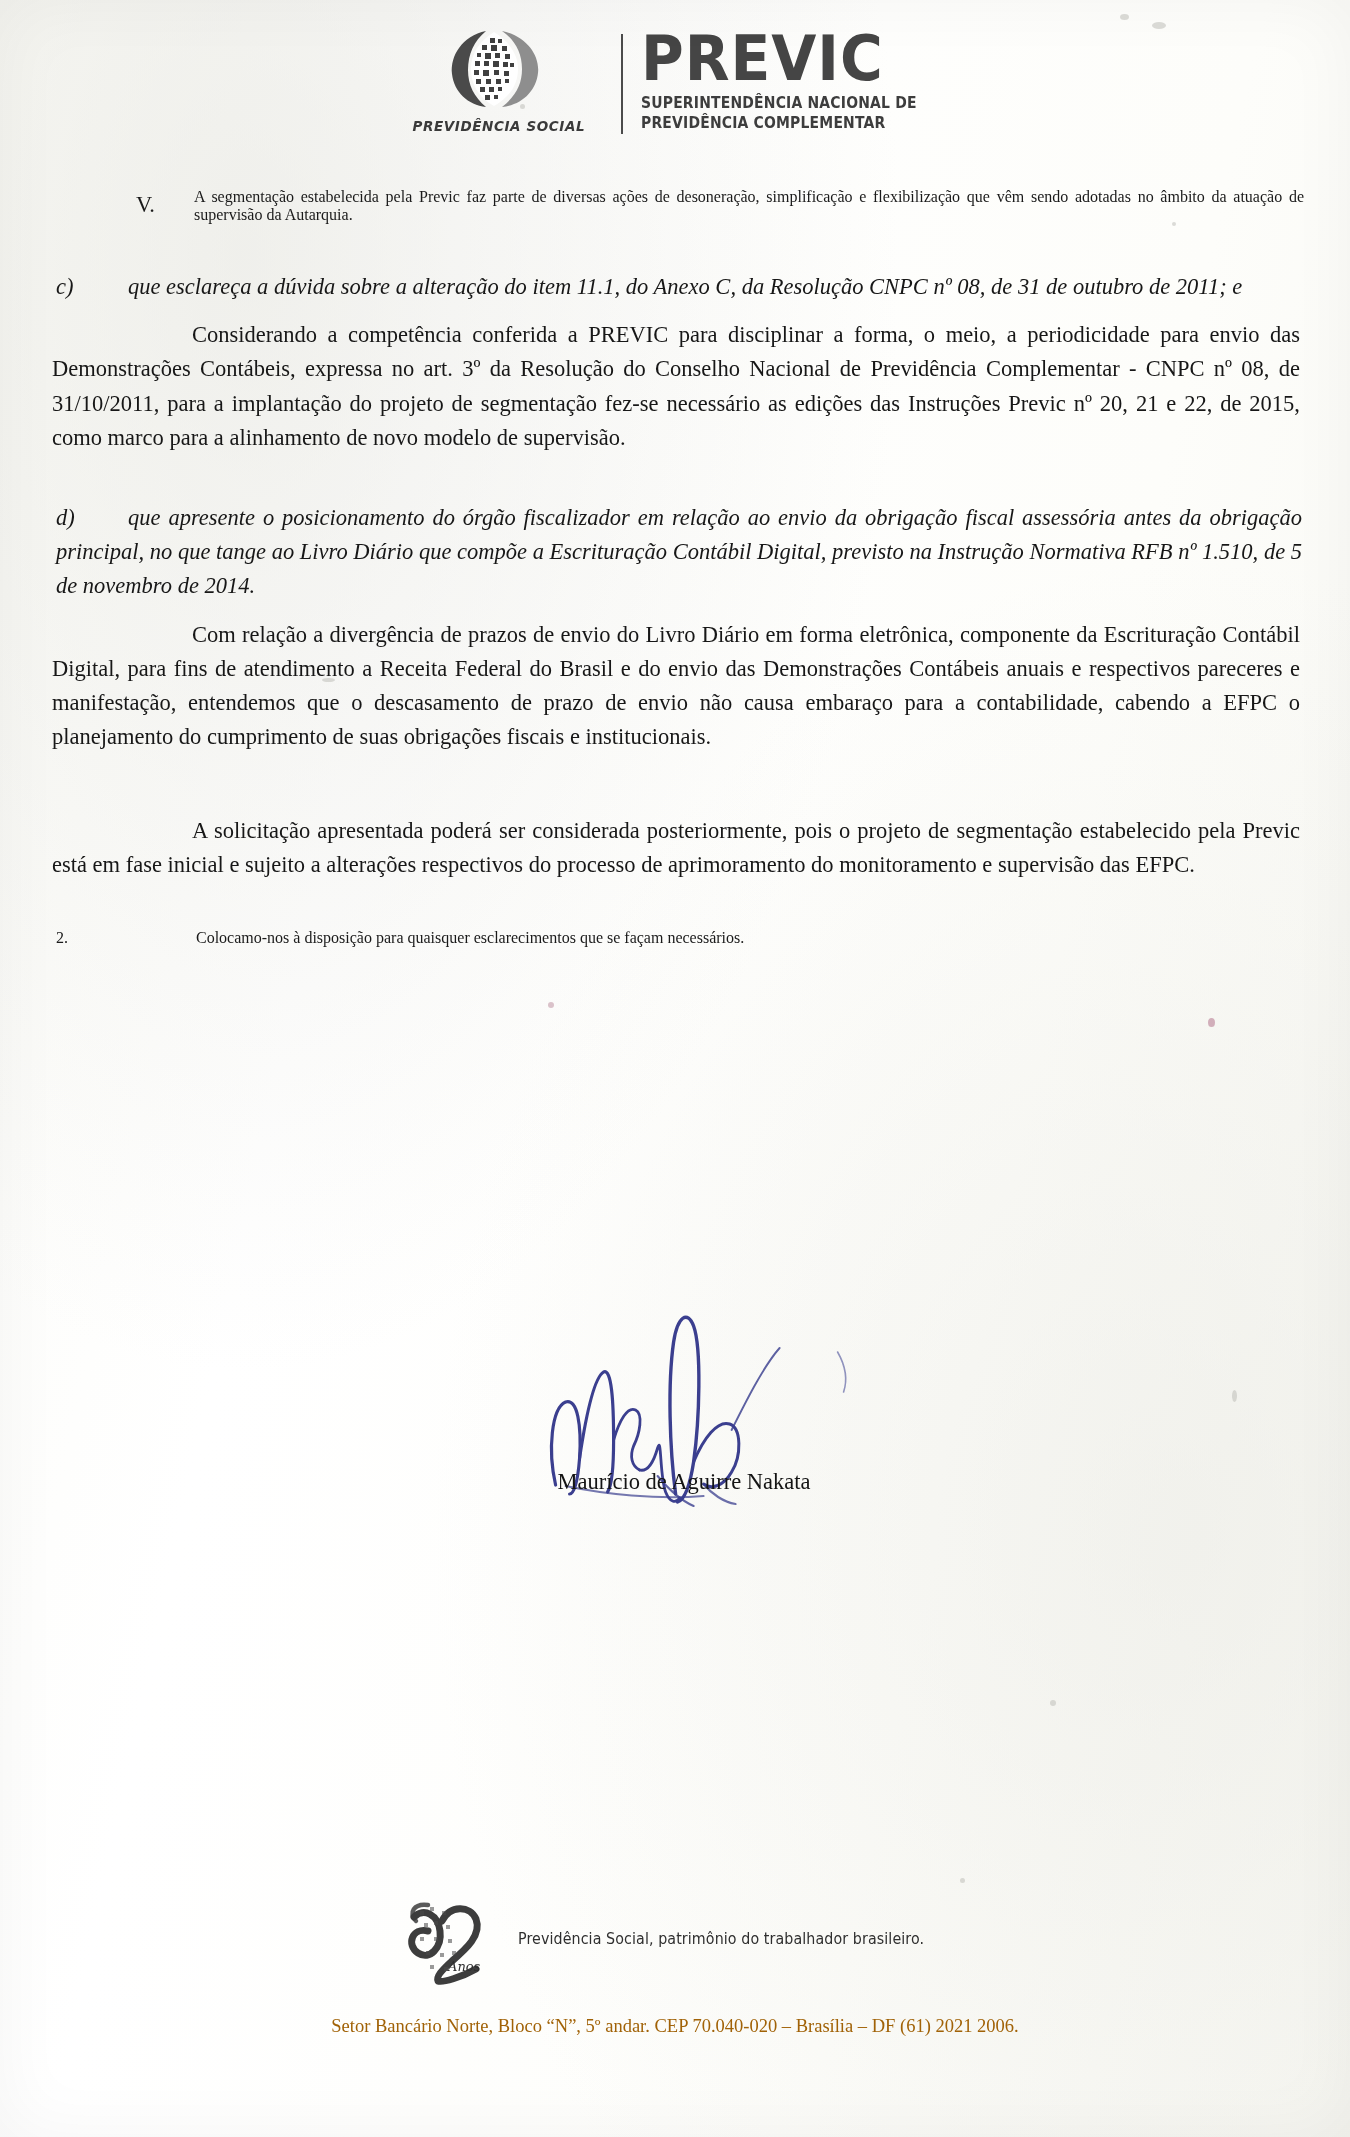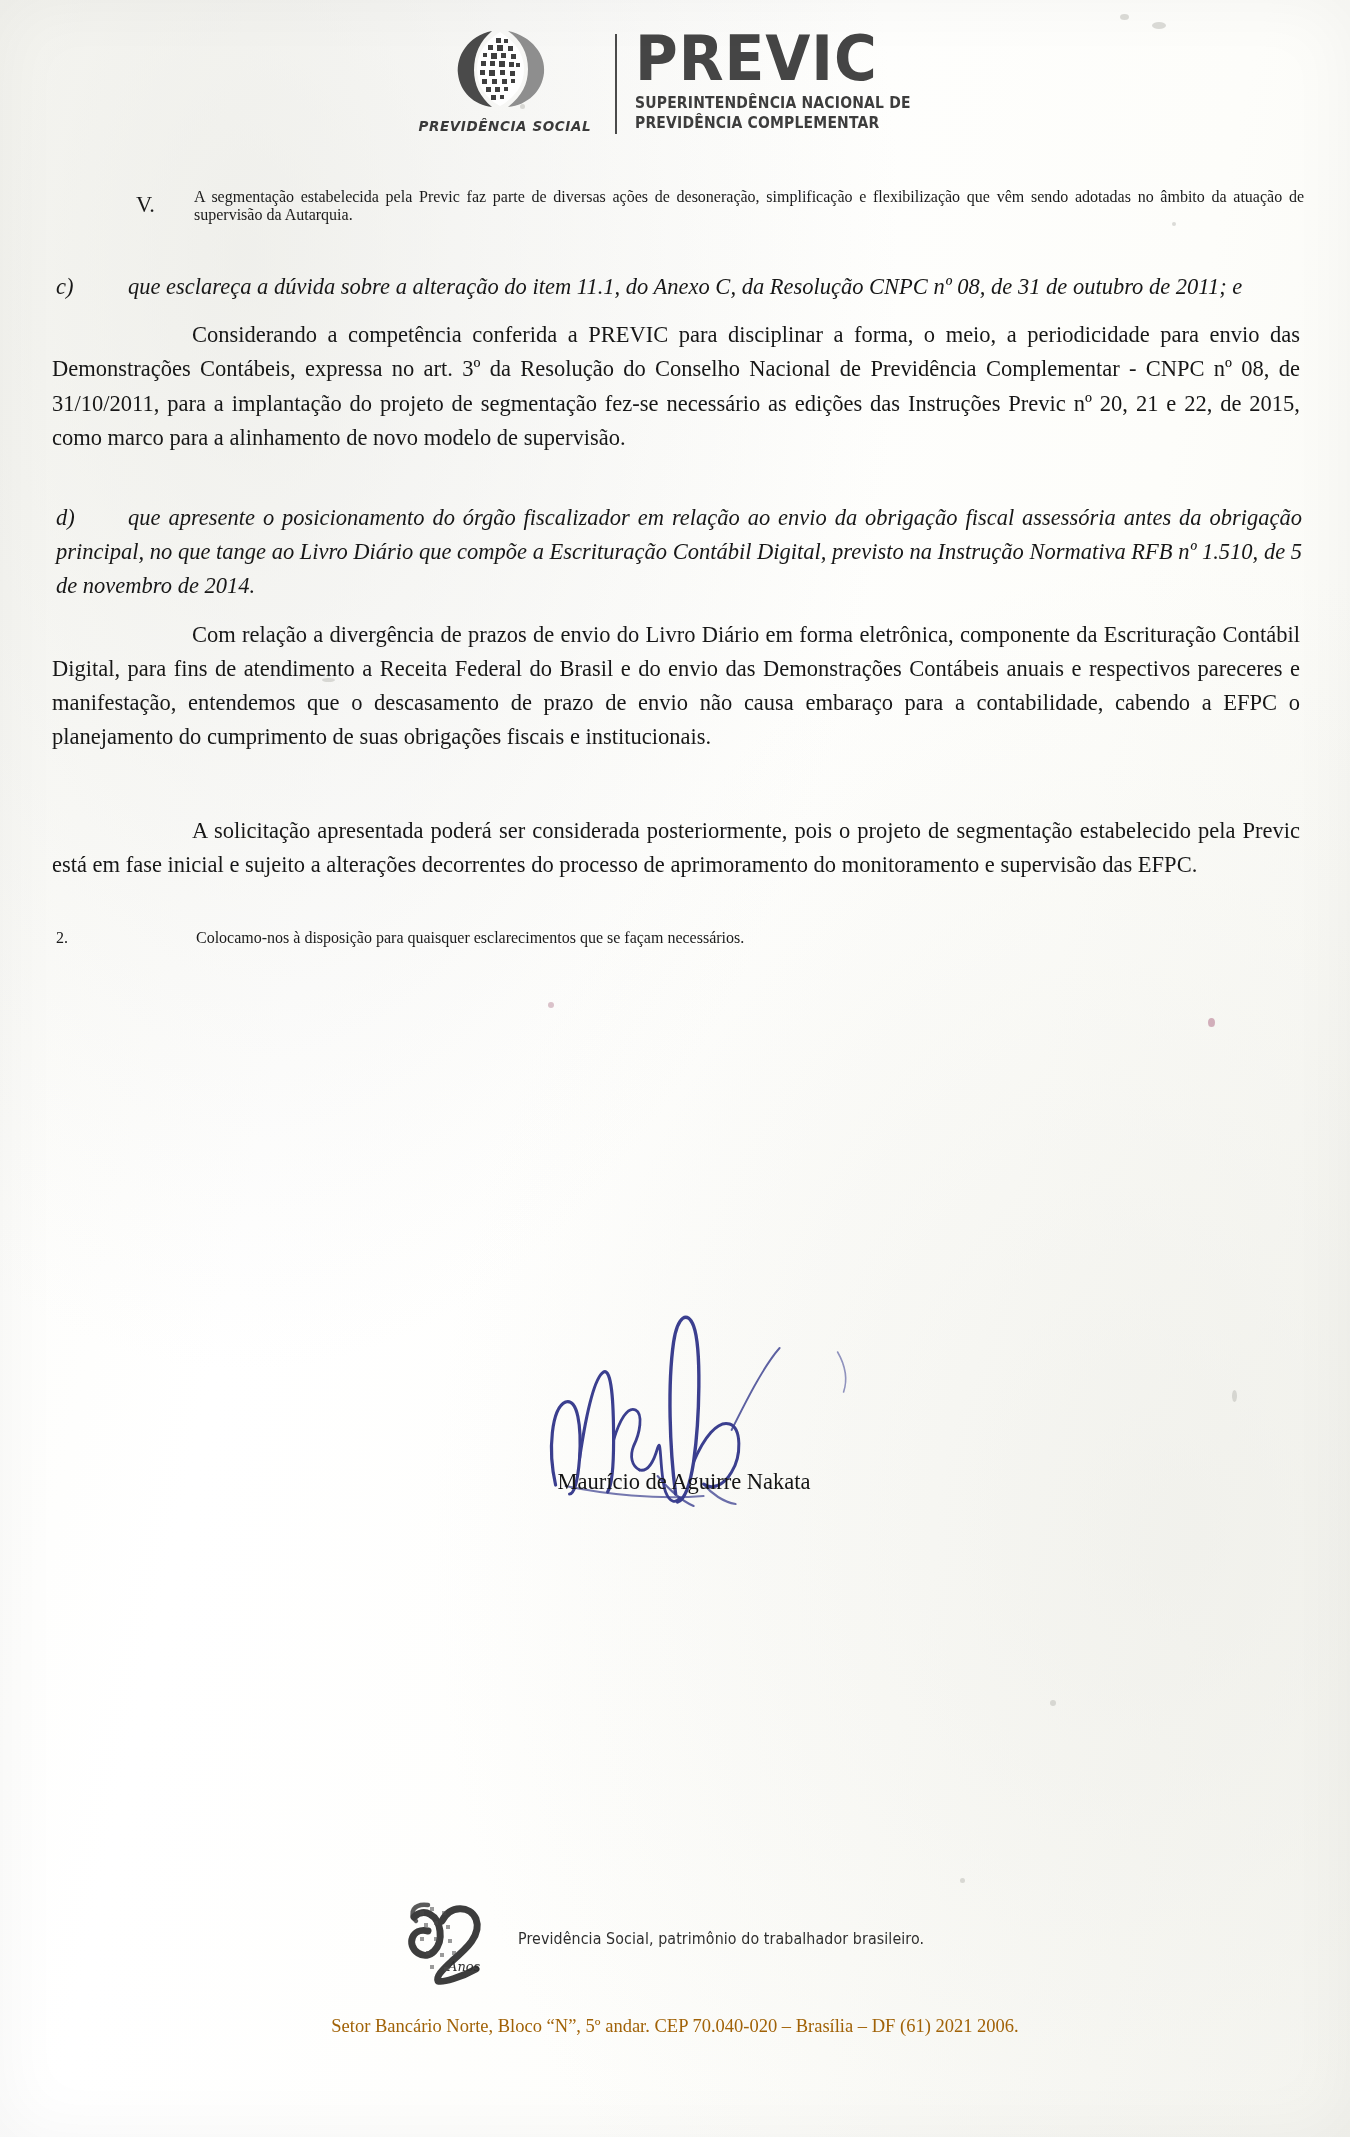--- a/index.html
+++ b/index.html
@@ -46,21 +46,21 @@
   }
   .header-inner {
     display: flex;
     align-items: flex-start;
     gap: 0;
   }
   .brand-left {
     display: flex;
     flex-direction: column;
     align-items: center;
-    padding-right: 24px;
+    padding-right: 36px;
   }
   .gov-mark {
     width: 118px;
     height: 82px;
     position: relative;
   }
   .brand-left-label {
     margin-top: 8px;
     font-family: "DejaVu Sans", sans-serif;
     font-size: 13.5px;
@@ -329,21 +329,21 @@
 
     <div class="gap-sm"></div>
 
     <p class="indent-para roman">Com relação a divergência de prazos de envio do Livro Diário em forma eletrônica, componente da Escrituração Contábil Digital, para fins de atendimento a Receita Federal do Brasil e do envio das Demonstrações Contábeis anuais e respectivos pareceres e manifestação, entendemos que o descasamento de prazo de envio não causa embaraço para a contabilidade, cabendo a EFPC o planejamento do cumprimento de suas obrigações fiscais e institucionais.</p>
 
     <div class="gap-lg"></div>
 
 
     <div class="gap-sm"></div>
 
-    <p class="indent-para roman">A solicitação apresentada poderá ser considerada posteriormente, pois o projeto de segmentação estabelecido pela Previc está em fase inicial e sujeito a alterações decorrentes do processo de aprimoramento do monitoramento e supervisão das EFPC.</p>
+    <p class="indent-para roman">A solicitação apresentada poderá ser considerada posteriormente, pois o projeto de segmentação estabelecido pela Previc está em fase inicial e sujeito a alterações respectivos do processo de aprimoramento do monitoramento e supervisão das EFPC.</p>
 
     <div class="gap-lg"></div>
 
     <div class="item2">
       <span class="marker roman">2.</span>
       <span class="text roman">Colocamo-nos à disposição para quaisquer esclarecimentos que se façam necessários.</span>
     </div>
 
   </div>
 

